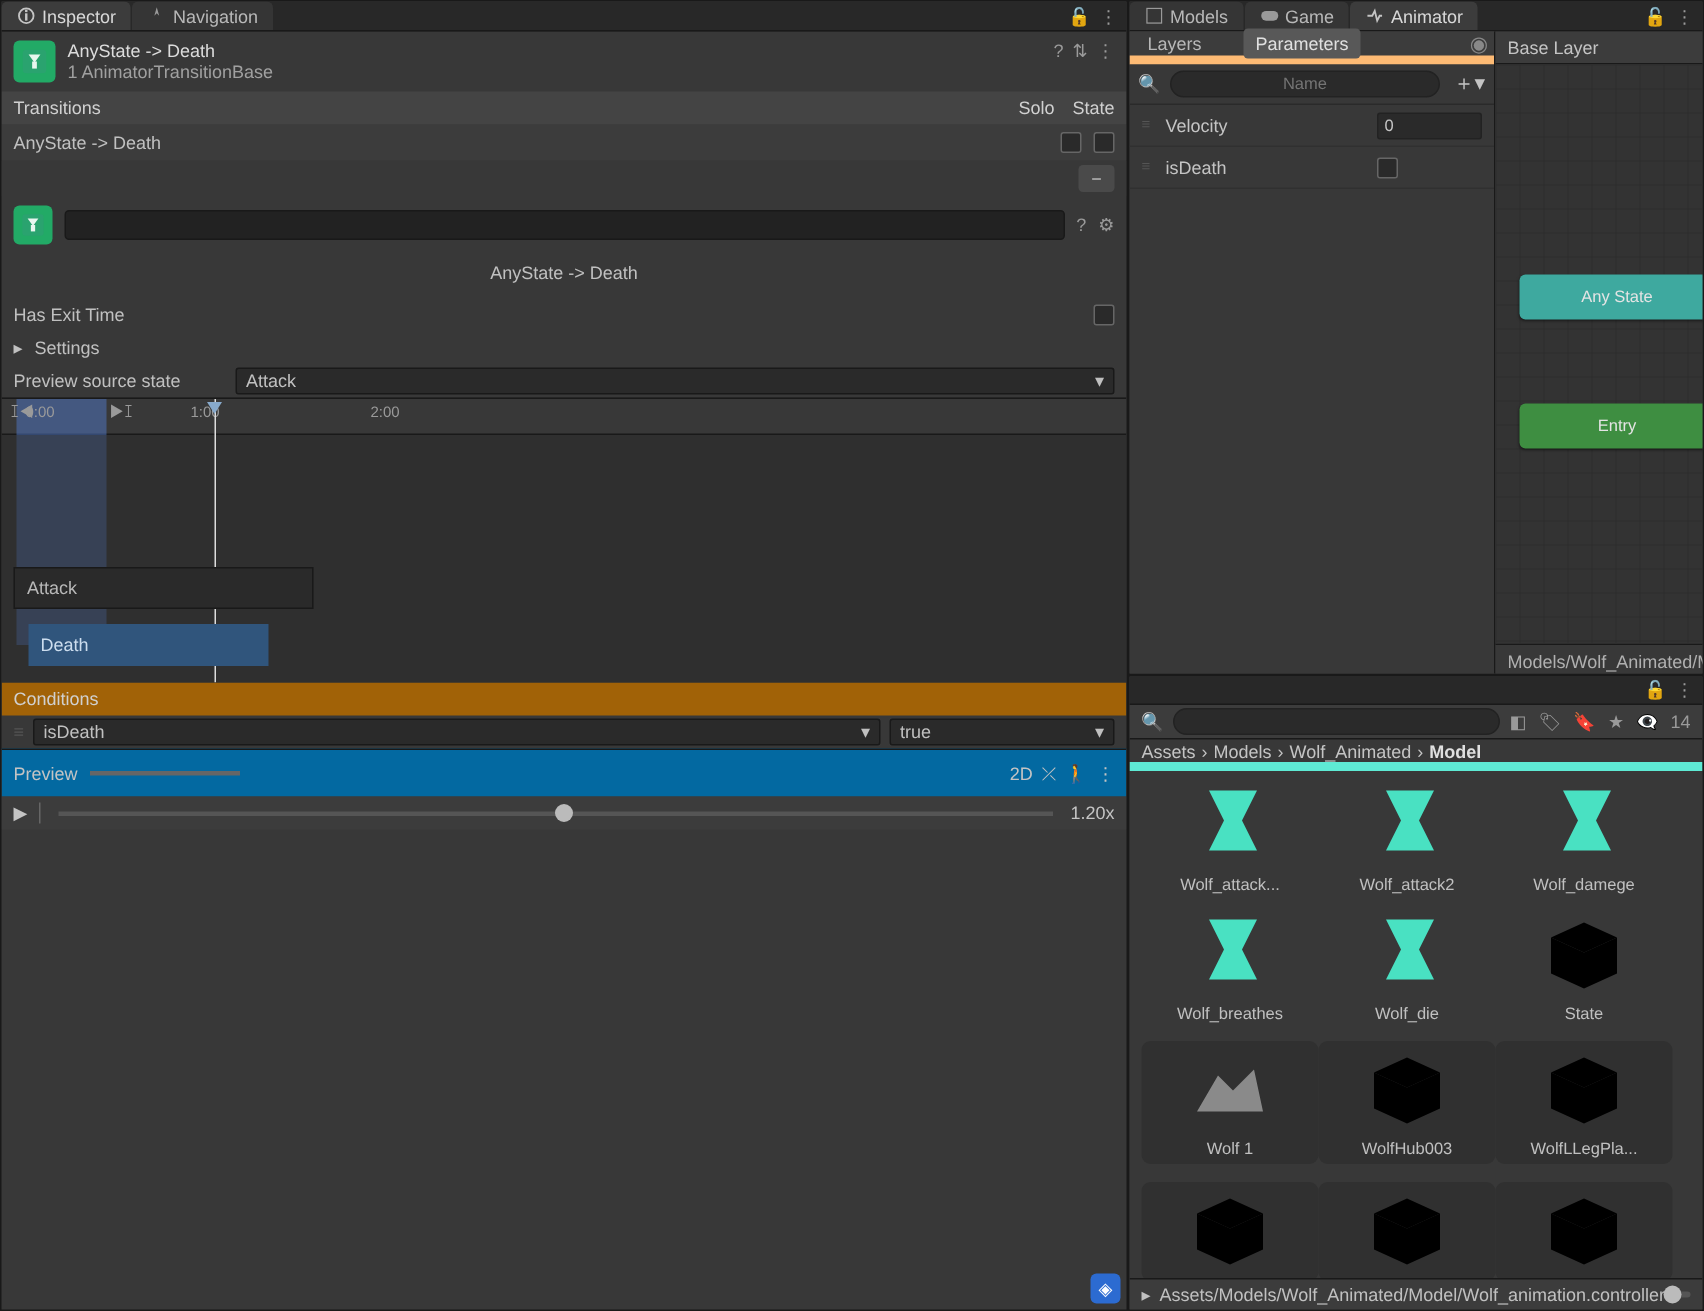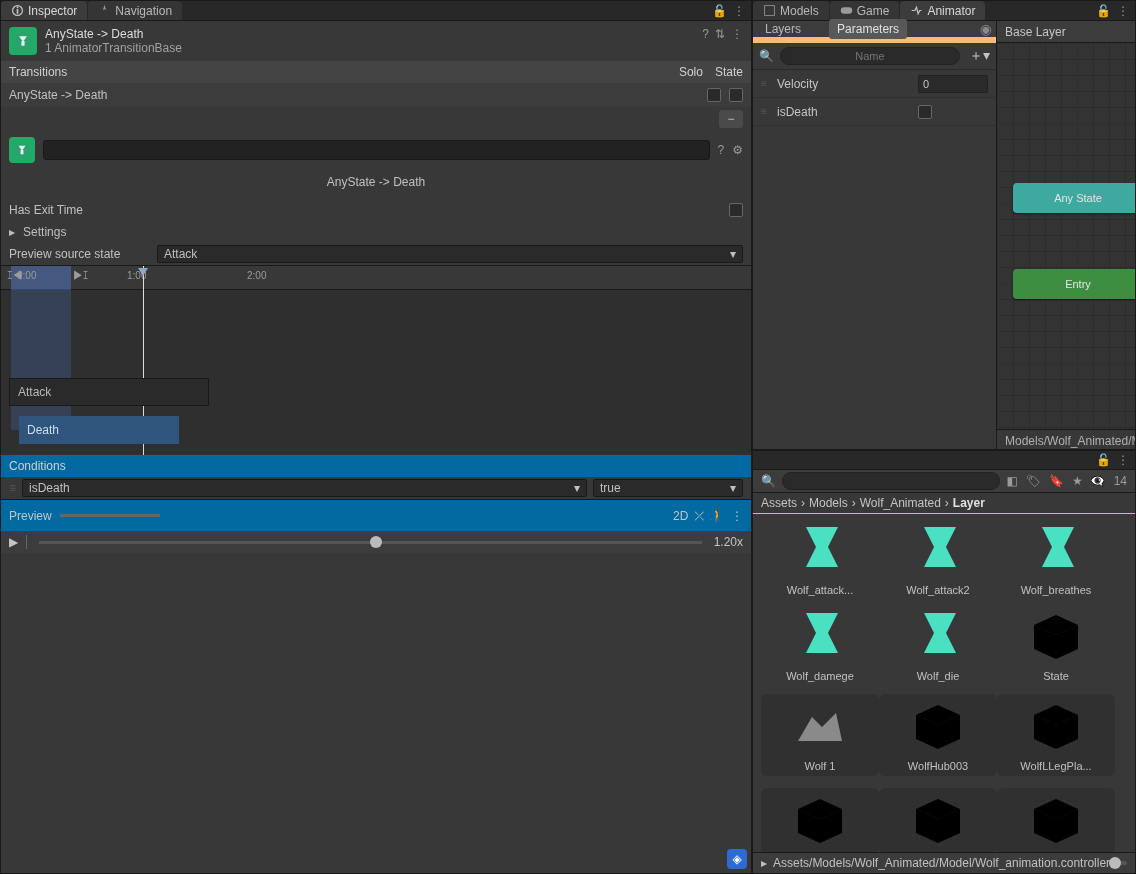--- a/index.html
+++ b/index.html
@@ -44,21 +44,21 @@
 }
 .node { position: absolute; width: 130px; height: 30px; border-radius: 4px; display: flex; align-items: center; justify-content: center; color: #e4e4e4; font-size: 11px; box-shadow: 0 1px 2px rgba(0,0,0,.5); cursor: pointer; }
 .n-any { background: #3ea99f; }
 .n-entry { background: #3e8e41; }
 .anim-path { height: 22px; display: flex; align-items: center; justify-content: flex-end; padding: 0 8px; background: #383838; color: #b0b0b0; border-top: 1px solid #191919; }
 
 
 .proj-toolbar { height: 24px; display: flex; align-items: center; gap: 6px; padding: 0 8px; background: #3c3c3c; border-bottom: 1px solid #191919; }
 .proj-toolbar input { width: 360px; background: #2a2a2a; border: 1px solid #222; border-radius: 10px; padding: 2px 10px; color: #aaa; height: 18px; }
 .proj-toolbar .ticons { margin-left: auto; display: flex; align-items: center; gap: 8px; color: #9a9a9a; }
-.proj-bc { height: 22px; display: flex; align-items: center; padding: 0 8px; color: #c4c4c4; border-bottom: 1px solid #5eead4; gap: 4px; }
+.proj-bc { height: 22px; display: flex; align-items: center; padding: 0 8px; color: #c4c4c4; border-bottom: 6px solid #5eead4; gap: 4px; }
 .proj-bc b { color: #e0e0e0; }
 .proj-grid { padding: 8px; display: flex; flex-wrap: wrap; gap: 12px 0; overflow: hidden; background: #383838; height: calc(100% - 24px - 22px - 22px); }
 .asset { width: 118px; display: flex; flex-direction: column; align-items: center; gap: 4px; cursor: pointer; }
 .thumb { width: 72px; height: 58px; display: flex; align-items: center; justify-content: center; position: relative; }
 .thumb svg { width: 56px; height: 56px; }
 .asset .alabel { color: #c0c0c0; font-size: 11px; text-align: center; width: 100px; overflow: hidden; text-overflow: ellipsis; white-space: nowrap; }
 .asset.selgroup { background: #303030; border-radius: 6px; padding-top: 4px; padding-bottom: 4px; }
 .proj-status { height: 22px; display: flex; align-items: center; padding: 0 8px; background: #3c3c3c; border-top: 1px solid #191919; color: #c0c0c0; gap: 6px; }
 .slider { margin-left: auto; width: 70px; height: 4px; background: #555; border-radius: 2px; position: relative; }
 .slider .knob { position: absolute; top: -4px; right: 6px; width: 12px; height: 12px; background: #bbb; border-radius: 50%; }
@@ -90,21 +90,21 @@
 .tl-ruler .mark { position: absolute; top: 4px; color: #9a9a9a; font-size: 10px; }
 .tl-ruler .area { position: absolute; top: 0; left: 10px; width: 60px; height: 24px; background: rgba(80,120,200,.5); }
 .tl-ruler .pi { position: absolute; top: 3px; color: #9a9a9a; font-size: 11px; cursor: pointer; }
 .tl-play { position: absolute; left: 142px; top: 0; bottom: 0; width: 1px; background: #ddd; }
 .tl-play::before { content: ""; position: absolute; top: 2px; left: -5px; width: 0; height: 0; border-left: 5px solid transparent; border-right: 5px solid transparent; border-top: 8px solid #8ac; }
 .tl-src { position: absolute; left: 8px; top: 112px; width: 200px; height: 28px; background: #2a2a2a; border: 1px solid #191919; display: flex; align-items: center; padding: 0 8px; color: #b8b8b8; }
 .tl-dst { position: absolute; left: 18px; top: 150px; width: 160px; height: 28px; background: #30557c; display: flex; align-items: center; padding: 0 8px; color: #cde; }
 .tl-blend { position: absolute; left: 10px; top: 24px; width: 60px; height: 140px; background: rgba(80,120,200,.25); }
 
 
-.cond-head { height: 22px; display: flex; align-items: center; padding: 0 8px; background: #0369a1; color: #d0d0d0; }
+.cond-head { height: 22px; display: flex; align-items: center; padding: 0 8px; background: #a16207; color: #d0d0d0; }
 .cond-row { display: flex; align-items: center; height: 22px; padding: 0 8px; gap: 6px; }
 .cond-row .dd { background: #2a2a2a; border: 1px solid #191919; height: 18px; border-radius: 2px; display: flex; align-items: center; justify-content: space-between; padding: 0 6px; color: #c0c0c0; }
 .cond-row .dd.a { flex: 1; }
 .cond-row .dd.b { width: 150px; }
 
 .prev-bar { height: 32px; display: flex; align-items: center; padding: 0 8px; background: #0369a1; border-top: 1px solid #191919; gap: 8px; }
 .prev-bar .hslider { width: 100px; height: 3px; background: #666; position: relative; }
 .prev-bar .sp { margin-left: auto; display: flex; align-items: center; gap: 6px; }
 .prev-play { height: 22px; display: flex; align-items: center; padding: 0 8px; background: #3c3c3c; gap: 8px; }
 .prev-play .pbtn { cursor: pointer; }
@@ -386,21 +386,21 @@
         <span>14</span>
       </div>
     </div>
     <div class="proj-bc">
       <span>Assets</span>
         <span>›</span>
       <span>Models</span>
         <span>›</span>
       <span>Wolf_Animated</span>
         <span>›</span>
-      <b>Layer</b>
+      <b>Model</b>
     </div>
     <div class="proj-grid">
 
       <div class="asset">
           <div class="thumb">
             <svg viewBox="0 0 56 56">
               <use href="#animico"></use>
             </svg>
           </div>
           <div class="alabel">Wolf_attack...</div>
@@ -412,29 +412,29 @@
             </svg>
           </div>
           <div class="alabel">Wolf_attack2</div>
         </div>
       <div class="asset">
           <div class="thumb">
             <svg viewBox="0 0 56 56">
               <use href="#animico"></use>
             </svg>
           </div>
-          <div class="alabel">Wolf_breathes</div>
+          <div class="alabel">Wolf_damege</div>
         </div>
       <div class="asset">
           <div class="thumb">
             <svg viewBox="0 0 56 56">
               <use href="#animico"></use>
             </svg>
           </div>
-          <div class="alabel">Wolf_damege</div>
+          <div class="alabel">Wolf_breathes</div>
         </div>
       <div class="asset">
           <div class="thumb">
             <svg viewBox="0 0 56 56">
               <use href="#animico"></use>
             </svg>
           </div>
           <div class="alabel">Wolf_die</div>
         </div>
       <div class="asset">

